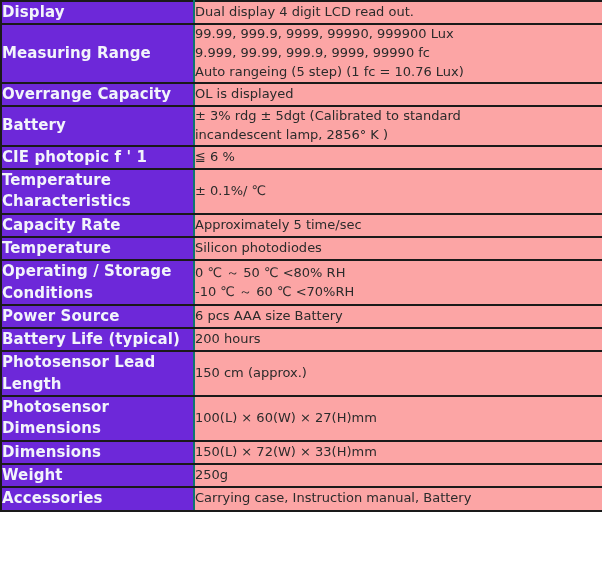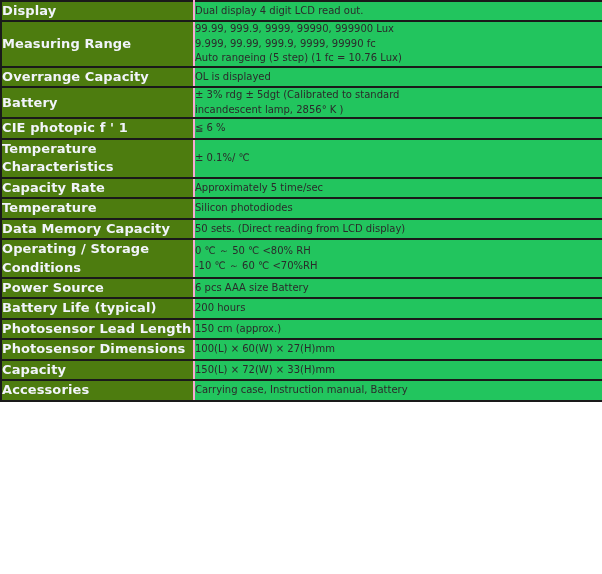--- a/index.html
+++ b/index.html
@@ -26,35 +26,35 @@
   #spec-table col.col-label { width: 193px; }
   #spec-table col.col-value { width: 409px; }
 
   #spec-table td {
     border-bottom: 2px solid #1a1a1a;
     vertical-align: middle;
     padding: 0;
   }
 
   td.label-cell {
-    background: #4d7c0f;
+    background: #6d28d9;
     color: #f2f4fb;
-    font-size: 13px;
+    font-size: 15px;
     font-weight: 600;
     letter-spacing: 0.1px;
     padding: 5px 0 5px 9px;
-    border-right: 2px solid #f9a8d4;
+    border-right: 2px solid #0f766e;
     line-height: 1.42;
     white-space: pre-line;
   }
 
   td.value-cell {
-    background: #22c55e;
+    background: #fca5a5;
     color: #2b2b2b;
-    font-size: 10px;
+    font-size: 13px;
     font-weight: 400;
     padding: 5px 0 5px 9px;
     line-height: 1.45;
     white-space: pre-line;
   }
 </style>
 </head>
 <body>
 
 <table id="spec-table">
@@ -92,24 +92,20 @@
       </tr>
       <tr>
         <td class="label-cell">Capacity Rate</td>
         <td class="value-cell">Approximately 5 time/sec</td>
       </tr>
       <tr>
         <td class="label-cell">Temperature</td>
         <td class="value-cell">Silicon photodiodes</td>
       </tr>
       <tr>
-        <td class="label-cell">Data Memory Capacity</td>
-        <td class="value-cell">50 sets. (Direct reading from LCD display)</td>
-      </tr>
-      <tr>
         <td class="label-cell">Operating / Storage
 Conditions</td>
         <td class="value-cell">0 ℃ ～ 50 ℃ &lt;80% RH
 -10 ℃ ～ 60 ℃ &lt;70%RH</td>
       </tr>
       <tr>
         <td class="label-cell">Power Source</td>
         <td class="value-cell">6 pcs AAA size Battery</td>
       </tr>
       <tr>
@@ -118,21 +114,25 @@
       </tr>
       <tr>
         <td class="label-cell">Photosensor Lead Length</td>
         <td class="value-cell">150 cm (approx.)</td>
       </tr>
       <tr>
         <td class="label-cell">Photosensor Dimensions</td>
         <td class="value-cell">100(L) × 60(W) × 27(H)mm</td>
       </tr>
       <tr>
-        <td class="label-cell">Capacity</td>
+        <td class="label-cell">Dimensions</td>
         <td class="value-cell">150(L) × 72(W) × 33(H)mm</td>
+      </tr>
+      <tr>
+        <td class="label-cell">Weight</td>
+        <td class="value-cell">250g</td>
       </tr>
       <tr>
         <td class="label-cell">Accessories</td>
         <td class="value-cell">Carrying case, Instruction manual, Battery</td>
       </tr>
     </tbody>
 </table>
 
 </body></html>

